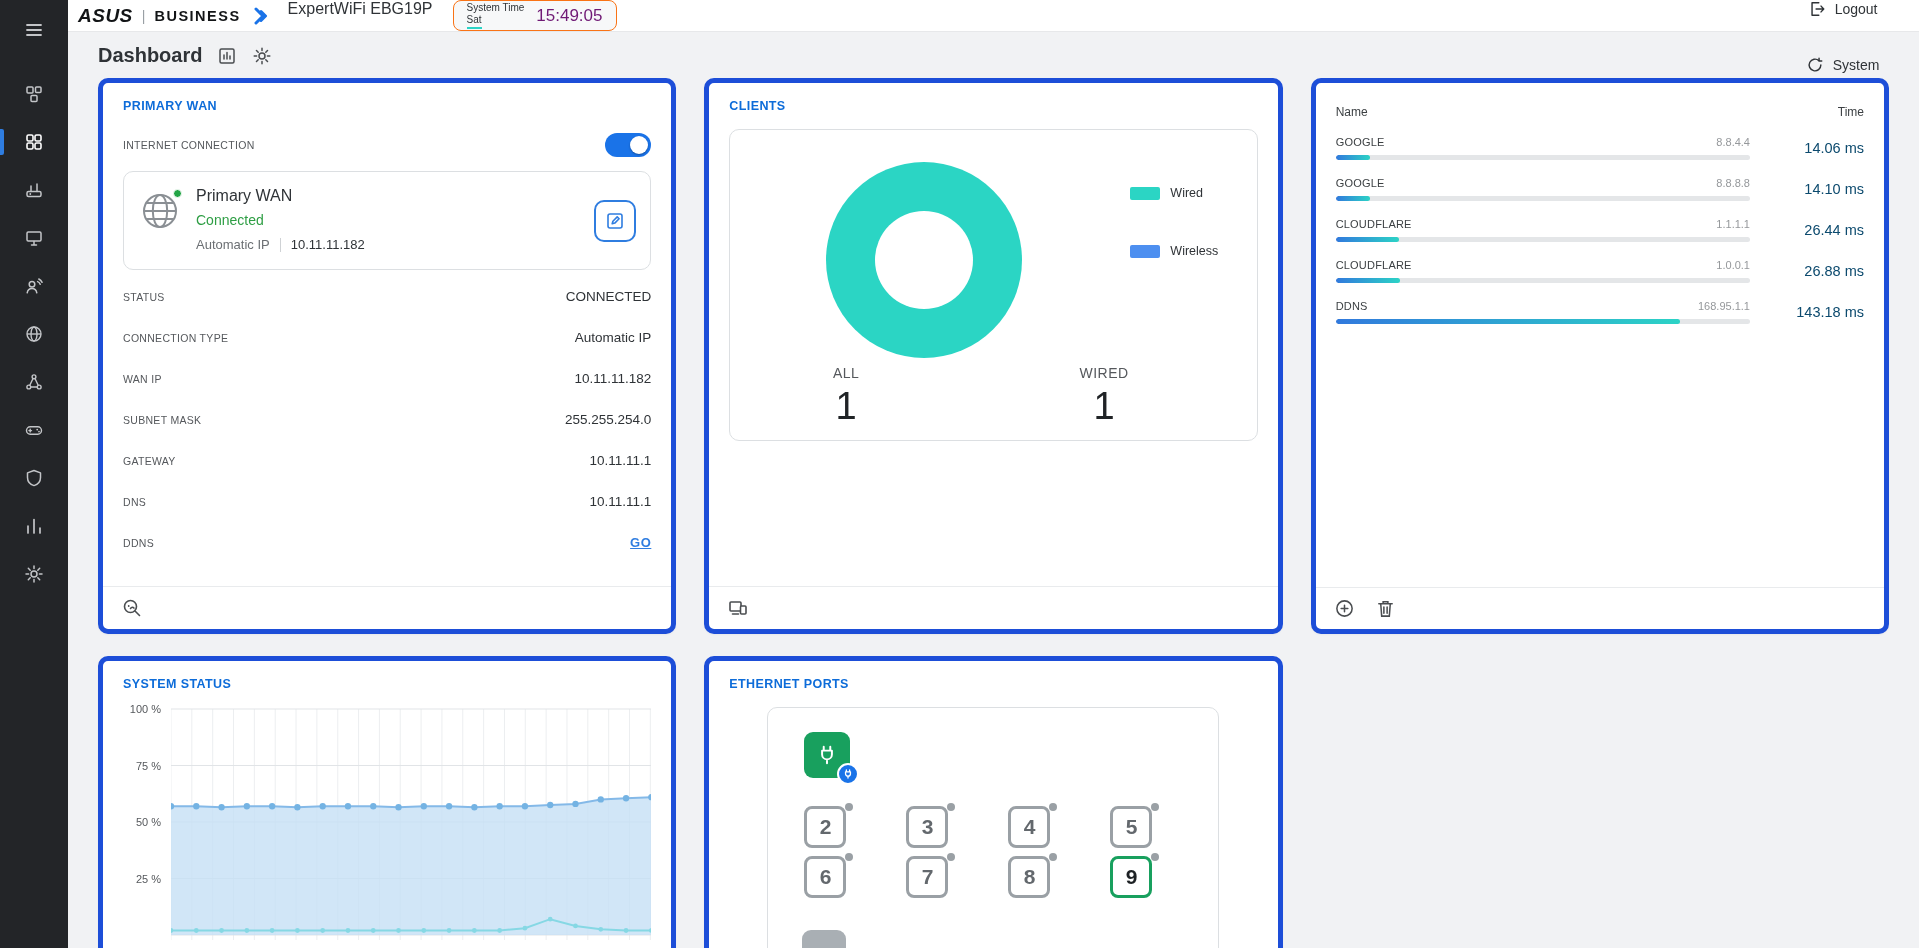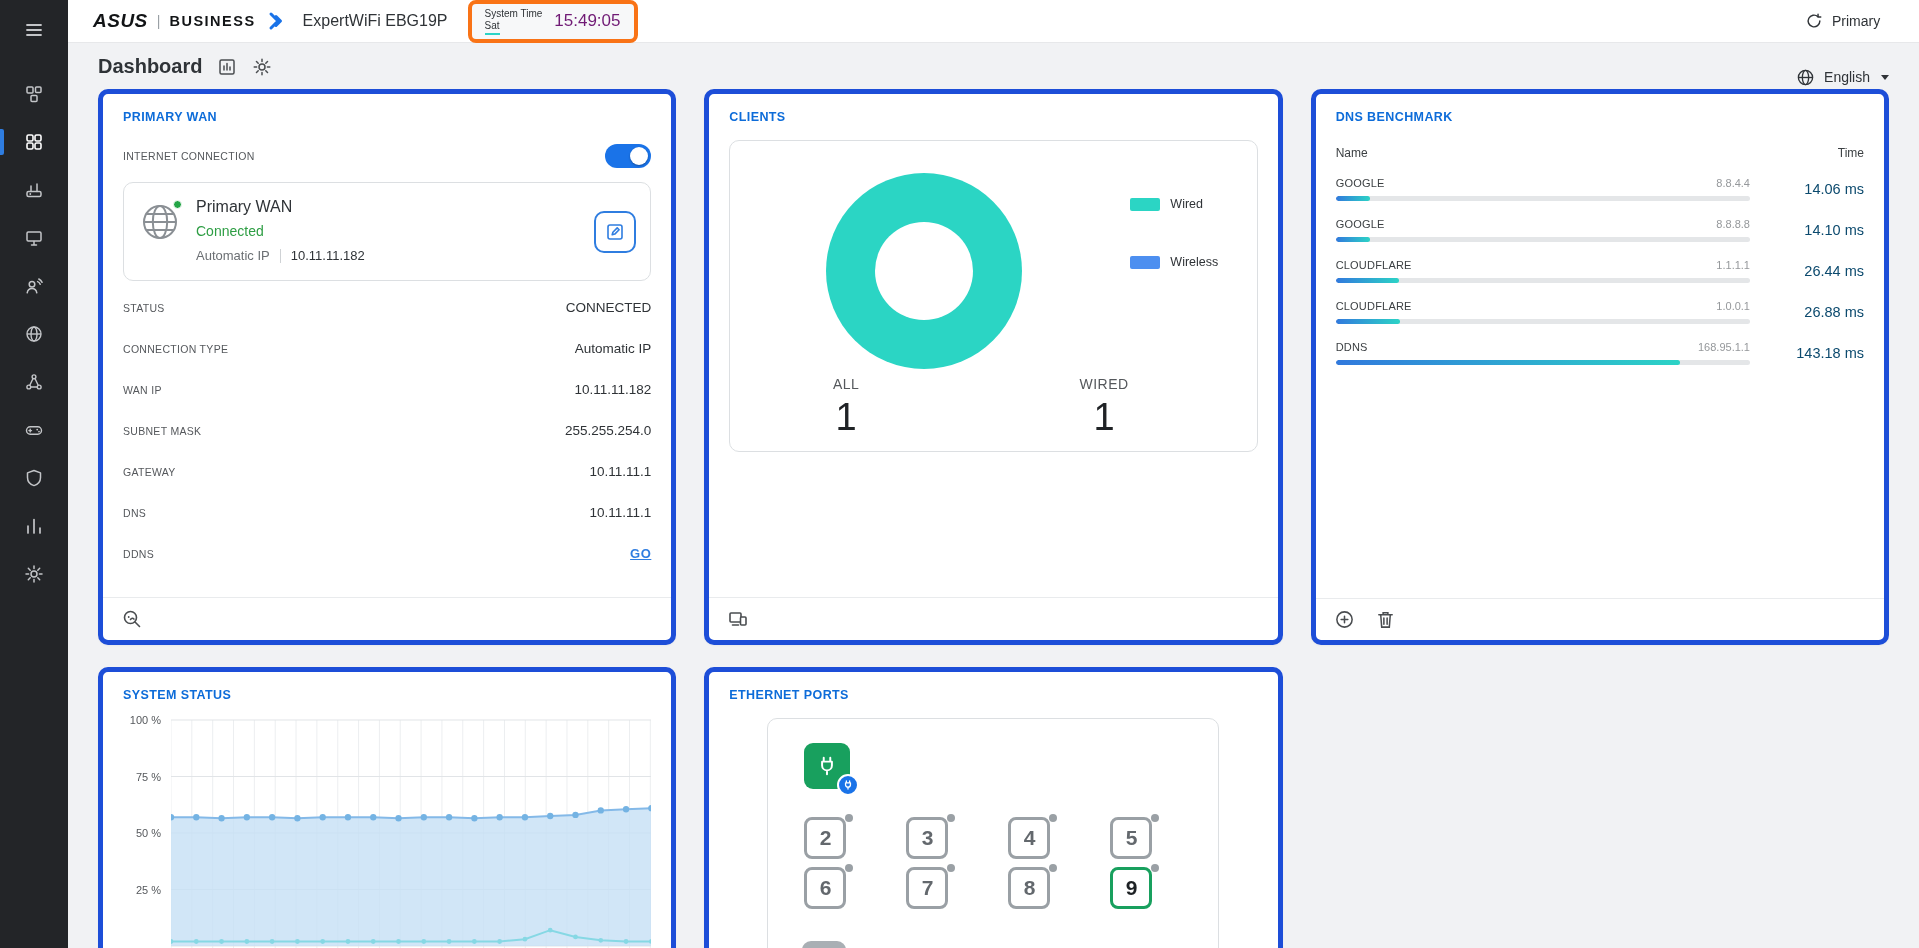--- a/index.html
+++ b/index.html
@@ -9,28 +9,28 @@
 
   
   .sidebar { width:68px; background:#232528; flex:none; display:flex; flex-direction:column; align-items:center; padding-top:10px; z-index:5; }
   .sb-item { width:40px; height:40px; display:flex; align-items:center; justify-content:center; color:#c3c5c8; background:none; border:none; cursor:pointer; position:relative; }
   .sb-nav { margin-top:24px; display:flex; flex-direction:column; gap:8px; }
   .sb-item.active { color:#ffffff; }
   .sb-item.active::before { content:""; position:absolute; left:-14px; top:7px; width:4px; height:26px; background:#2f7de0; border-radius:0 2px 2px 0; }
 
   
   .main { flex:1; display:flex; flex-direction:column; min-width:0; }
-  .topbar { height:42px; background:#fff; display:flex; align-items:center; padding:0 30px 0 25px; flex:none; box-shadow:0 1px 0 #e7e8ea; }
+  .topbar { height:31px; background:#fff; display:flex; padding:0 30px 0 10px; flex:none; box-shadow:0 1px 0 #e7e8ea; }
   .brand { display:flex; align-items:center; gap:9px; }
   .brand .asus { font-style:italic; font-weight:bold; font-size:19px; letter-spacing:.5px; color:#121416; }
   .brand .bsep { color:#9aa0a5; font-size:14px; }
   .brand .business { font-weight:bold; font-size:14.5px; letter-spacing:1.5px; color:#121416; }
   .brand-chevron { color:#1a73e8; display:flex; }
   .product { font-size:16px; color:#2f3337; margin-left:16px; }
-  .time-pill { margin-left:20px; display:flex; align-items:center; gap:12px; background:#f7f8f9; border:4px solid #f97316; border-radius:8px; padding:4px 13px; }
+  .time-pill { margin-left:20px; display:flex; align-items:center; gap:12px; background:#f7f8f9; border:1px solid #f97316; border-radius:8px; padding:4px 13px; }
   .tp-left { display:flex; flex-direction:column; line-height:1.2; }
   .tp-label { font-size:10px; color:#2f3337; }
   .tp-day { font-size:10px; color:#2f3337; border-bottom:2px solid #2cd3c6; align-self:flex-start; padding-bottom:1px; }
   .tp-time { font-size:17px; color:#701a75; }
   .top-actions { margin-left:auto; display:flex; align-items:center; gap:38px;flex-direction:column; }
   .ta-btn { display:flex; align-items:center; gap:9px; background:none; border:none; font:inherit; font-size:14px; color:#2f3337; cursor:pointer; }
   .caret { display:inline-block; width:0; height:0; border-left:4.5px solid transparent; border-right:4.5px solid transparent; border-top:5.5px solid #2f3337; margin-left:2px; }
 
   .page-head { display:flex; align-items:center; gap:15px; padding:13px 30px 9px; }
   .page-head h1 { font-size:20px; font-weight:700; color:#2f3337; }
@@ -230,21 +230,21 @@
           </span>
           <span>Logout</span>
         </button>
         <button class="ta-btn">
           <span style="display:flex;">
             <svg width="18" height="18" viewBox="0 0 20 20" fill="none" stroke="currentColor" stroke-width="1.6" stroke-linecap="round" stroke-linejoin="round">
                 <path d="M16.5 10a6.5 6.5 0 1 1-2.2-4.9"></path>
                 <path d="M14.5 2.5v3h3"></path>
               </svg>
           </span>
-          <span>Primary</span>
+          <span>System</span>
         </button>
         <button class="ta-btn">
           <span style="display:flex;">
             <svg width="19" height="19" viewBox="0 0 20 20" fill="none" stroke="currentColor" stroke-width="1.4">
                 <circle cx="10" cy="10" r="7.5"></circle>
                 <ellipse cx="10" cy="10" rx="3.3" ry="7.5"></ellipse>
                 <path d="M2.5 10h15"></path>
               </svg>
           </span>
           <span>English</span>
@@ -380,21 +380,20 @@
             <svg width="22" height="22" viewBox="0 0 22 22" fill="none" stroke="currentColor" stroke-width="1.6" stroke-linecap="round">
                 <rect x="3" y="5" width="11" height="9" rx="1"></rect>
                 <path d="M5.5 17h6"></path>
                 <rect x="13.5" y="9" width="5.5" height="8" rx="1" fill="#fff"></rect>
               </svg>
           </button>
         </footer>
       </section>
 
       <section class="card">
-        <h2 class="card-title">DNS BENCHMARK</h2>
         <div class="card-body">
           <div class="dns-head">
             <span>Name</span>
             <span>Time</span>
           </div>
           <div id="dns-rows">
               <div class="dns-row">
                 <div class="dns-left">
                   <div class="dns-line1">
                     <span class="dns-name">GOOGLE</span>

